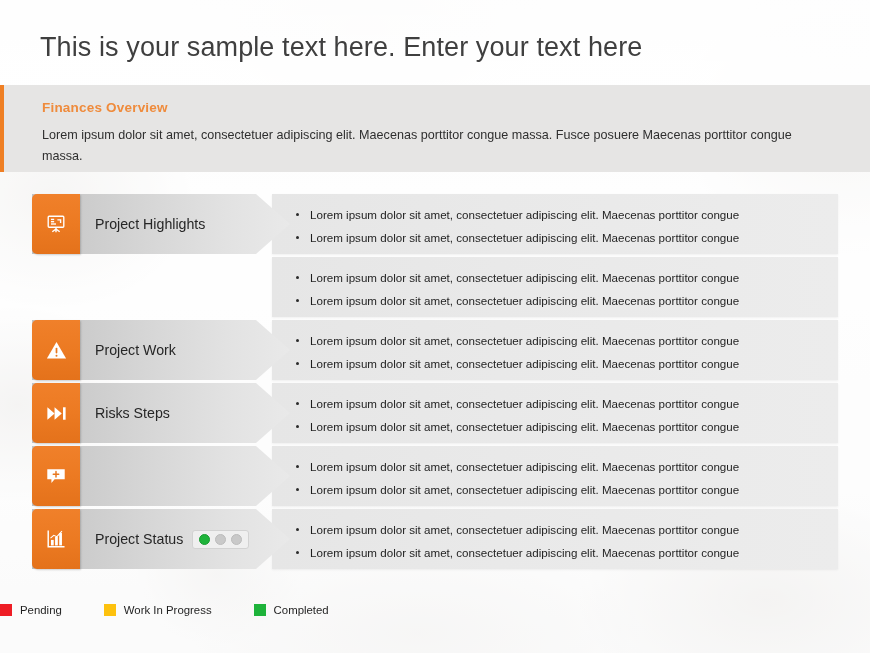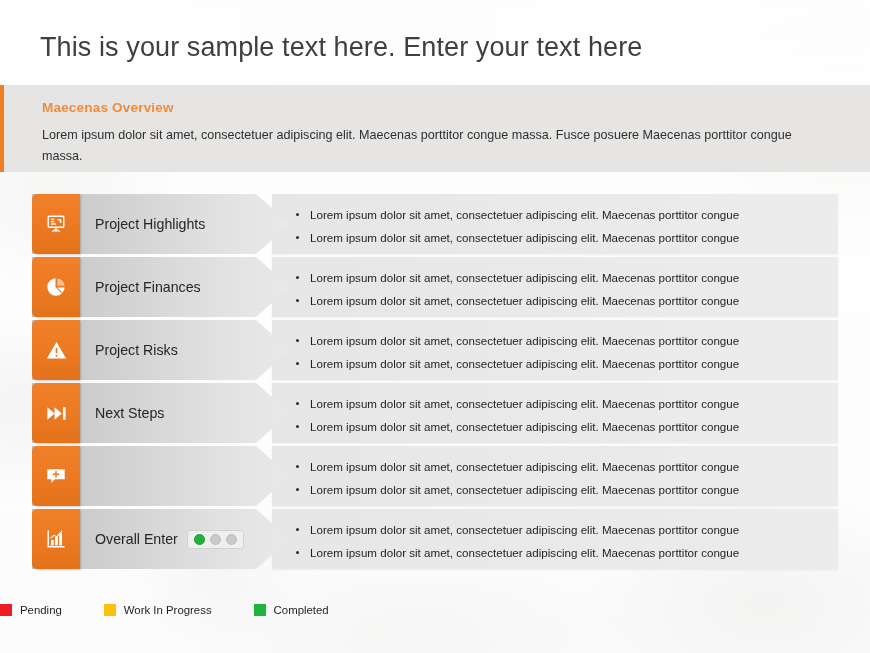--- a/index.html
+++ b/index.html
@@ -204,21 +204,21 @@
 <div class="slide">
 
   <div class="bg-photo"></div>
   <div class="bg-wash"></div>
 
   <div class="title-band">
     <div class="slide-title">This is your sample text here. Enter your text here</div>
   </div>
 
   <div class="overview">
-    <div class="overview-title">Maecenas Overview</div>
+    <div class="overview-title">Finances Overview</div>
     <div class="overview-body">Lorem ipsum dolor sit amet, consectetuer adipiscing elit. Maecenas porttitor congue massa. Fusce posuere Maecenas porttitor congue massa.</div>
   </div>
 
   <div class="rows" id="rows-container">
       <div class="row">
         <div class="row-label">
           <div class="chev"></div>
           <div class="icon-box">
             <svg width="22" height="22" viewBox="0 0 24 24" fill="none" stroke="#fff" stroke-width="1.5">
               <rect x="3.5" y="3.5" width="17" height="12" rx="1"></rect>
@@ -235,71 +235,56 @@
           <div class="row-name">
             <span>Project Highlights</span>
           </div>
         </div>
         <div class="row-bullets">
           <div class="bullet">Lorem ipsum dolor sit amet, consectetuer adipiscing elit. Maecenas porttitor congue</div>
           <div class="bullet">Lorem ipsum dolor sit amet, consectetuer adipiscing elit. Maecenas porttitor congue</div>
         </div>
       </div>
       <div class="row">
-        <div class="row-label">
-          <div class="chev"></div>
-          <div class="icon-box">
-            <svg width="22" height="22" viewBox="0 0 24 24">
-              <path d="M12 2.5 A9.5 9.5 0 1 0 21.5 12 L12 12 Z" fill="#fff"></path>
-              <path d="M13.4 2.6 A9.5 9.5 0 0 1 21.4 10.6 L13.4 10.6 Z" fill="#fff" opacity="0.55"></path>
-              <line x1="12" y1="12" x2="12" y2="2.5" stroke="#e8771f" stroke-width="1.1"></line>
-              <line x1="12" y1="12" x2="21.5" y2="12" stroke="#e8771f" stroke-width="1.1"></line>
-              <line x1="12" y1="12" x2="19" y2="19" stroke="#e8771f" stroke-width="1.1"></line>
-            </svg>
-          </div>
-          <div class="row-name">
-            <span>Project Finances</span>
-          </div>
-        </div>
         <div class="row-bullets">
           <div class="bullet">Lorem ipsum dolor sit amet, consectetuer adipiscing elit. Maecenas porttitor congue</div>
           <div class="bullet">Lorem ipsum dolor sit amet, consectetuer adipiscing elit. Maecenas porttitor congue</div>
         </div>
       </div>
       <div class="row">
         <div class="row-label">
           <div class="chev"></div>
           <div class="icon-box">
             <svg width="23" height="23" viewBox="0 0 24 24">
               <path d="M12 3.2 L22 20.4 L2 20.4 Z" fill="#fff"></path>
               <rect x="11.1" y="9" width="1.8" height="6" rx="0.8" fill="#e8771f"></rect>
               <circle cx="12" cy="17.4" r="1.05" fill="#e8771f"></circle>
             </svg>
           </div>
           <div class="row-name">
-            <span>Project Risks</span>
+            <span>Project Work</span>
           </div>
         </div>
         <div class="row-bullets">
           <div class="bullet">Lorem ipsum dolor sit amet, consectetuer adipiscing elit. Maecenas porttitor congue</div>
           <div class="bullet">Lorem ipsum dolor sit amet, consectetuer adipiscing elit. Maecenas porttitor congue</div>
         </div>
       </div>
       <div class="row">
         <div class="row-label">
           <div class="chev"></div>
           <div class="icon-box">
             <svg width="23" height="23" viewBox="0 0 24 24" fill="#fff">
               <path d="M2.5 5.5 L10 12 L2.5 18.5 Z"></path>
               <path d="M10 5.5 L17.5 12 L10 18.5 Z"></path>
               <rect x="18.8" y="5.5" width="2.7" height="13"></rect>
             </svg>
           </div>
           <div class="row-name">
-            <span>Next Steps</span>
+            <span>Risks Steps</span>
           </div>
         </div>
         <div class="row-bullets">
           <div class="bullet">Lorem ipsum dolor sit amet, consectetuer adipiscing elit. Maecenas porttitor congue</div>
           <div class="bullet">Lorem ipsum dolor sit amet, consectetuer adipiscing elit. Maecenas porttitor congue</div>
         </div>
       </div>
       <div class="row">
         <div class="row-label">
           <div class="chev"></div>
@@ -321,21 +306,21 @@
           <div class="icon-box">
             <svg width="22" height="22" viewBox="0 0 24 24">
               <path d="M3.5 3.5 V20.5 H20.5" stroke="#fff" stroke-width="1.6" fill="none" stroke-linecap="square"></path>
               <rect x="6.5" y="13" width="3" height="6" fill="#fff"></rect>
               <rect x="11" y="9.5" width="3" height="9.5" fill="#fff"></rect>
               <rect x="15.5" y="5.5" width="3" height="13.5" fill="#fff"></rect>
               <path d="M6 11 L9.5 8 L13 9.5 L18.5 3.5" stroke="#fff" stroke-width="1.2" fill="none"></path>
             </svg>
           </div>
           <div class="row-name">
-            <span>Overall Enter</span>
+            <span>Project Status</span>
             <span class="status-pill">
               <span class="dot on-green"></span>
               <span class="dot"></span>
               <span class="dot"></span>
             </span>
           </div>
         </div>
         <div class="row-bullets">
           <div class="bullet">Lorem ipsum dolor sit amet, consectetuer adipiscing elit. Maecenas porttitor congue</div>
           <div class="bullet">Lorem ipsum dolor sit amet, consectetuer adipiscing elit. Maecenas porttitor congue</div>

